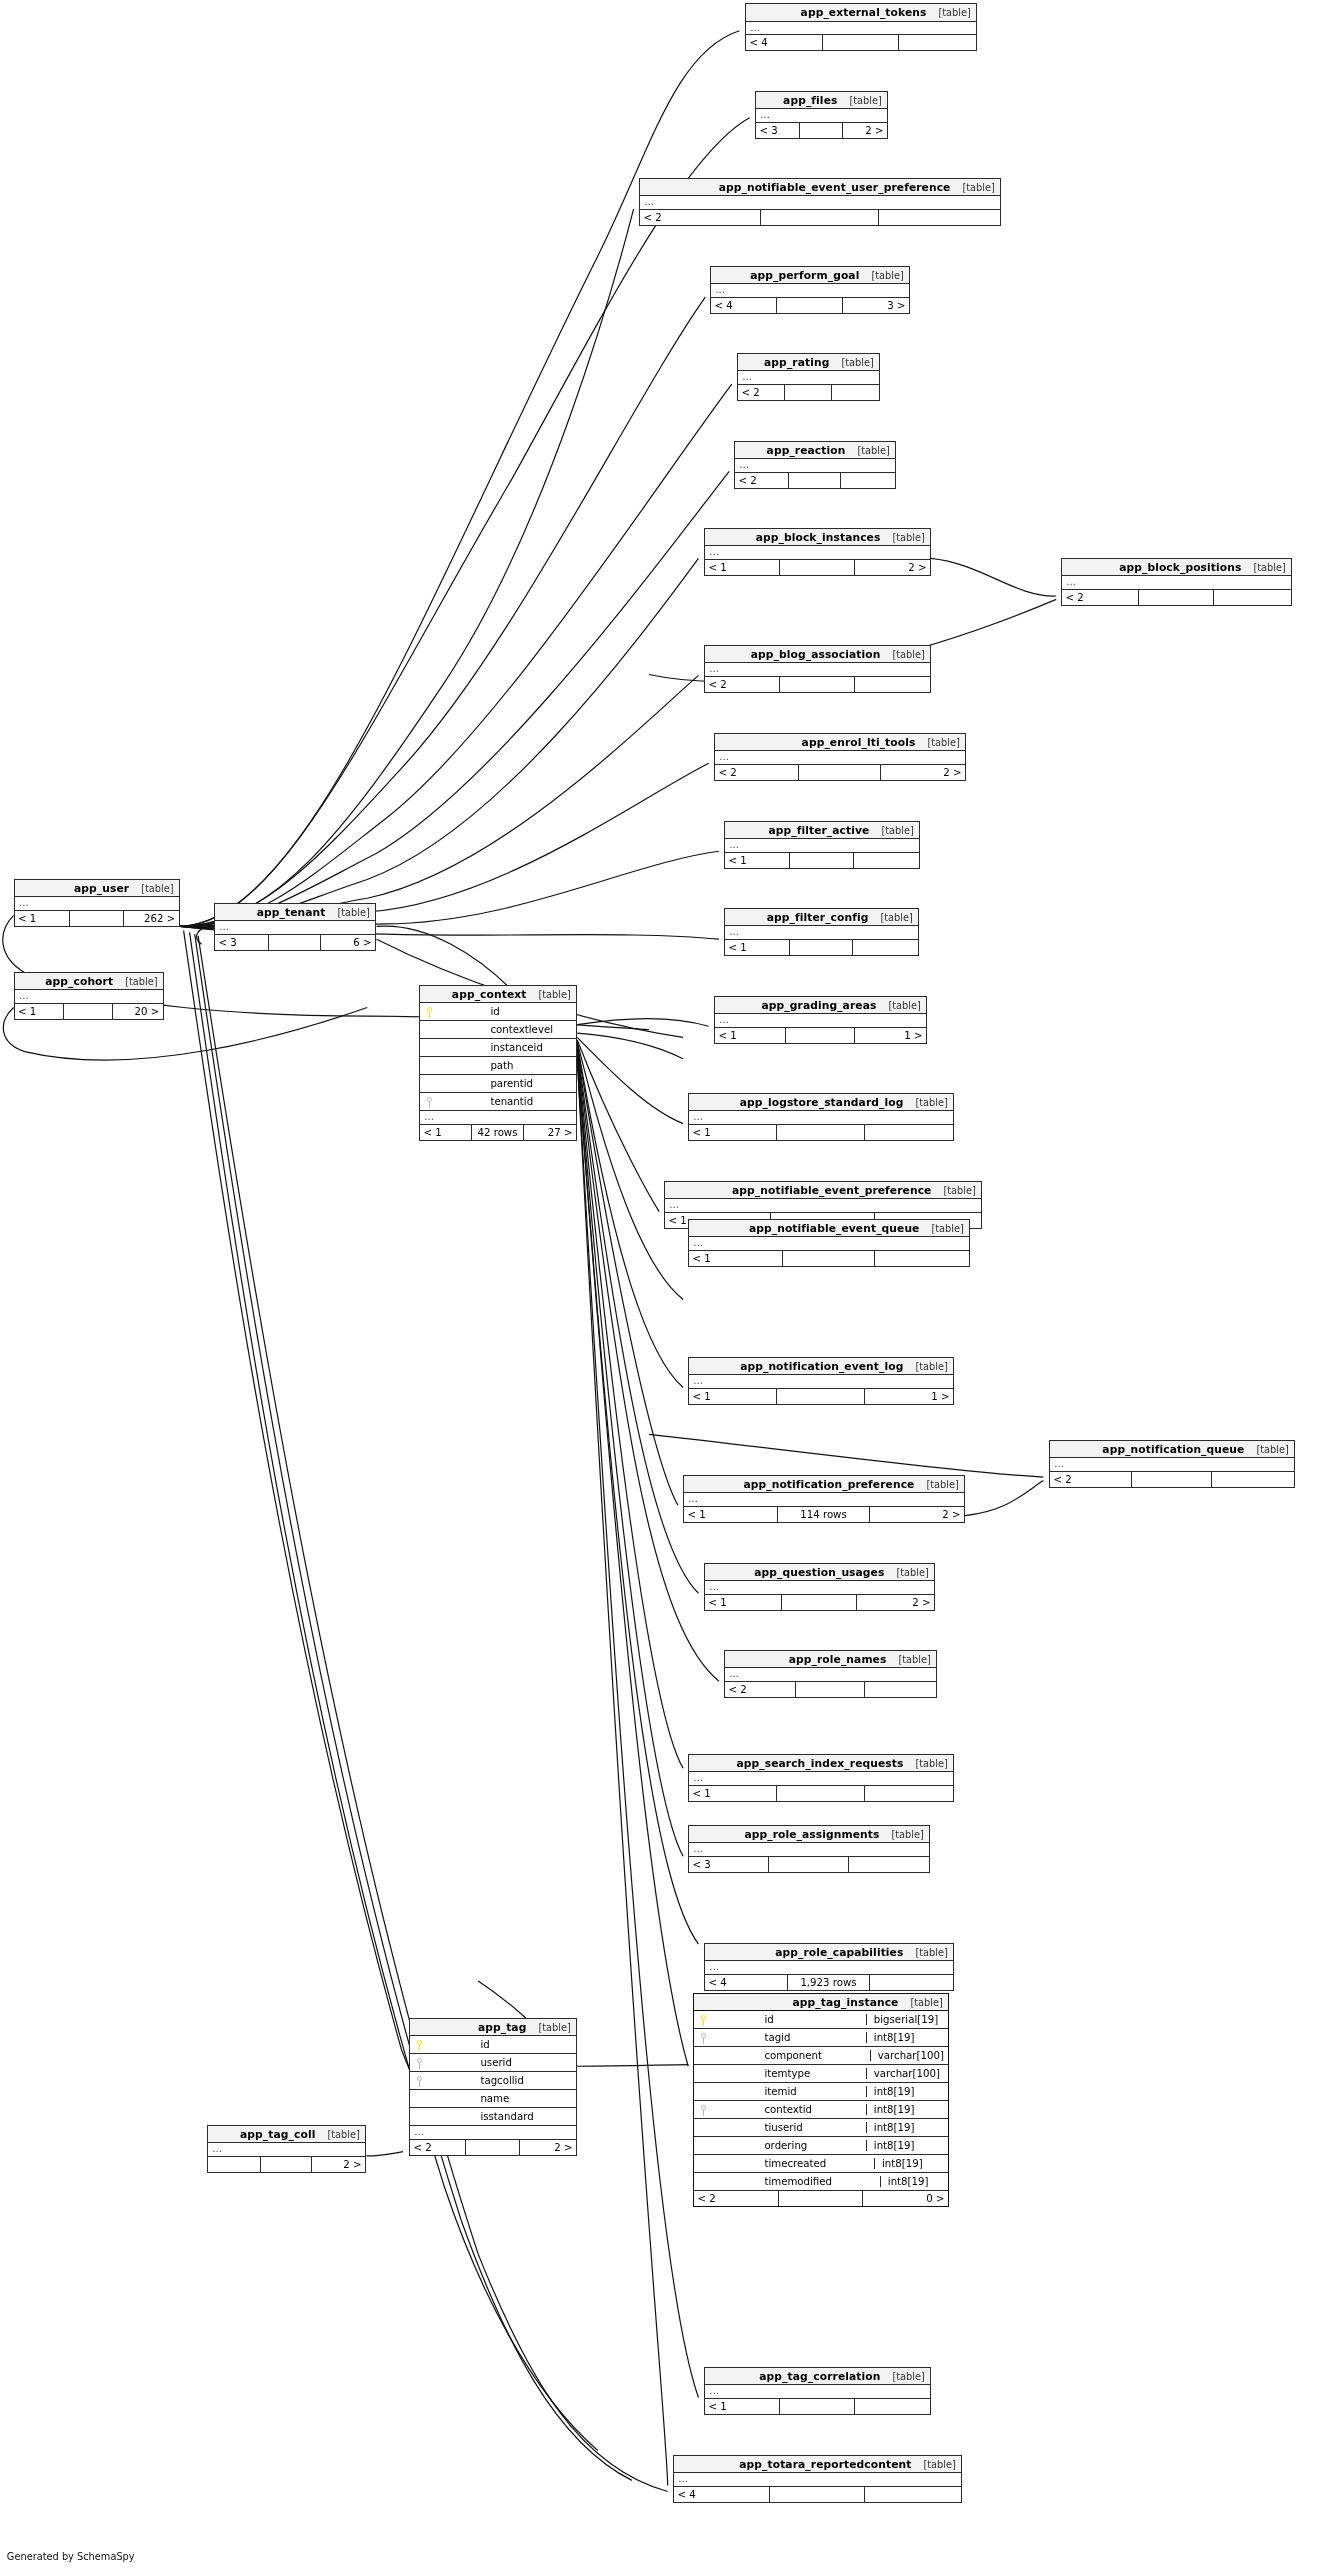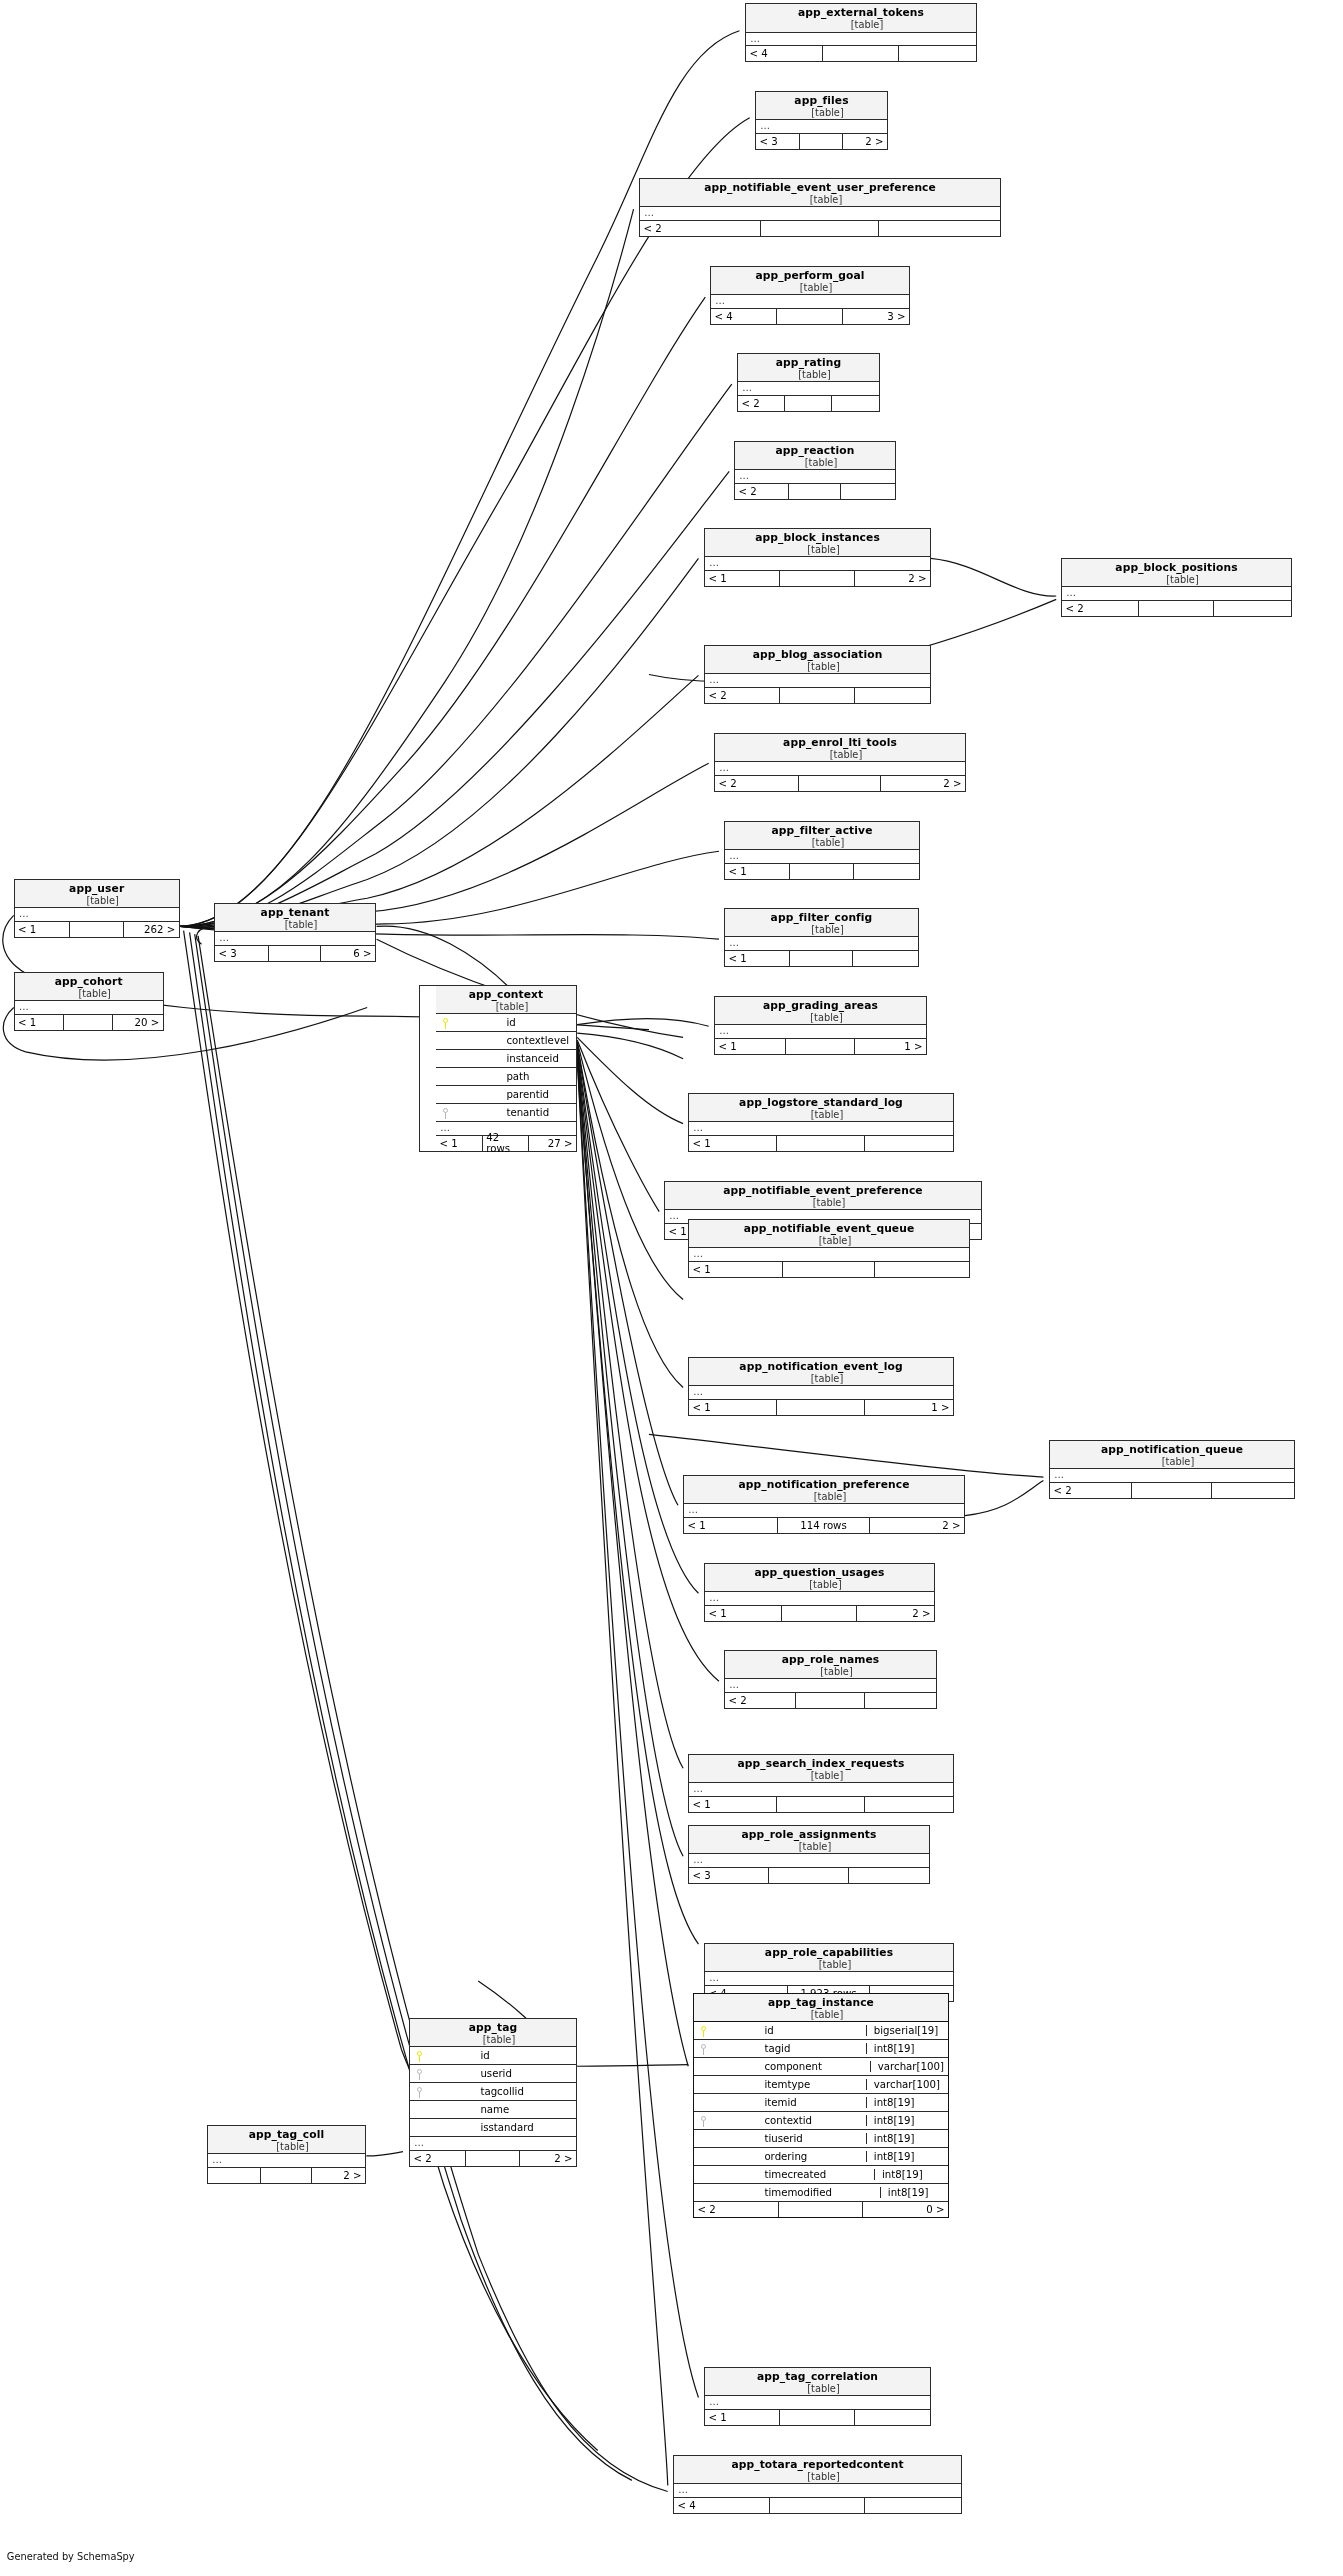--- a/index.html
+++ b/index.html
@@ -3,21 +3,21 @@
 <meta charset="utf-8">
 <style>
   html,body{margin:0;padding:0;background:#ffffff;}
   body{font-family:"DejaVu Sans","Liberation Sans",sans-serif;}
   #canvas{position:relative;width:1344px;height:2576px;overflow:hidden;background:#fff;}
   #edges{position:absolute;left:0;top:0;width:1344px;height:2576px;pointer-events:none;}
 
   .tbl{position:absolute;box-sizing:border-box;border:0.9px solid #2b2b2b;background:#fff;}
   .tbl.thick{border:1.7px solid #111;}
   .tbl .hdr{display:flex;align-items:center;justify-content:flex-end;
-       background:#f3f3f3;border-bottom:0.9px solid #2b2b2b;padding:1.7px 5.1px;box-sizing:border-box;flex-direction:column;}
+       background:#f3f3f3;border-bottom:0.9px solid #2b2b2b;padding:1.7px 5.1px;box-sizing:border-box;}
   .tbl.thick .hdr{border-bottom:1.7px solid #111;}
   .tbl .hdr .nm{font-weight:bold;font-size:10.7px;color:#000;letter-spacing:0.1px;white-space:nowrap;}
   .tbl .hdr .tt{font-size:9.8px;color:#333;padding-left:12px;white-space:nowrap;}
 
   .dots{padding:0.9px 4.3px;font-size:10.2px;color:#444;line-height:1.0;border-bottom:0.9px solid #2b2b2b;height:13.7px;box-sizing:border-box;}
 
   .cols{display:block;}
   .col{display:flex;align-items:center;border-bottom:0.9px solid #2b2b2b;height:18px;box-sizing:border-box;font-size:10.2px;gap:48px;}
   .col .kw{width:19px;text-align:center;flex:0 0 19px;}
   .col .cn{flex:1 1 auto;padding-left:3.4px;white-space:nowrap;}
@@ -455,21 +455,21 @@
         <span class="nm">app_tag_coll</span>
         <span class="tt">[table]</span>
       </div>
       <div class="dots">...</div>
       <div class="foot">
         <div class="c c1"></div>
         <div class="c c2"></div>
         <div class="c c3">2 &gt;</div>
       </div>
     </div>
-    <div class="tbl" style="left: 419px; top: 985px; width: 158px; padding-left: 16px;">
+    <div class="tbl" style="left: 419px; top: 985px; width: 158px;">
       <div class="hdr">
         <span class="nm">app_context</span>
         <span class="tt">[table]</span>
       </div>
       <div class="cols">
         <div class="col">
           <span class="kw"><span class="key pk"><i></i><b></b></span></span>
           <span class="cn">id</span>
         </div>
         <div class="col">

